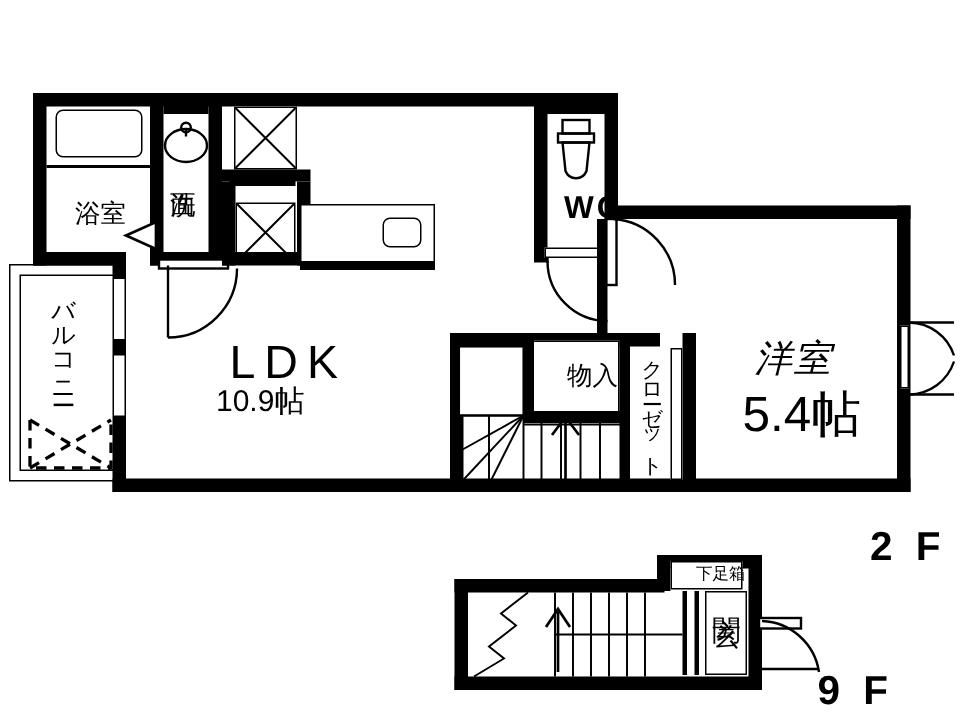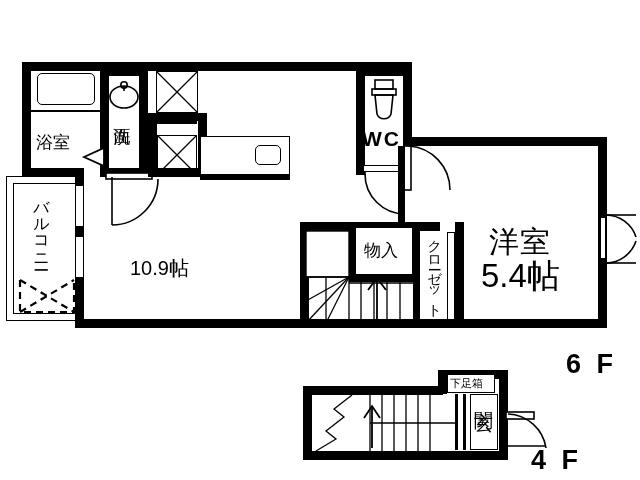--- a/index.html
+++ b/index.html
@@ -12,24 +12,24 @@
     position:relative;
     width:640px;height:480px;
     background:#ffffff;
     overflow:hidden;
   }
   
   .wall{position:absolute;background:#000000;}
   .thin{position:absolute;border:1.5px solid #000000;box-sizing:border-box;background:#ffffff;}
   .thin-nofill{position:absolute;border:1.5px solid #000000;box-sizing:border-box;background:transparent;}
   .fill-white{position:absolute;background:#ffffff;}
-  .lbl{position:absolute;color:#000000;line-height:1;white-space:nowrap;}
+  .lbl{position:absolute;color:#000000;line-height:1;white-space:nowrap;margin-left:14px;}
   .lbl-v{position:absolute;color:#000000;line-height:1.02;
          writing-mode:vertical-rl;text-orientation:upright;white-space:nowrap;}
-  .room-name{font-size:30px;letter-spacing:1px;}
+  .room-name{font-size:25px;letter-spacing:1px;font-style:italic;}
   .room-size{font-size:33px;letter-spacing:0px;}
   .small-jp{font-size:17px;letter-spacing:0px;}
   .tiny-jp{font-size:12px;letter-spacing:0px;}
   .vert-jp{font-size:14px;letter-spacing:0px;}
   .wc-lbl{font-size:21px;letter-spacing:2px;font-weight:600;}
   .floor-lbl{font-size:27px;font-weight:700;letter-spacing:4px;}
   .ldk-lbl{font-size:31px;letter-spacing:6px;}
   .ldk-size{font-size:20px;letter-spacing:0px;}
   svg{position:absolute;overflow:visible;}
   .st{fill:none;stroke:#000000;stroke-width:1.6;}
@@ -172,20 +172,21 @@
   <div class="lbl room-size" style="left:481px;top:259px;">5.4帖</div>
 
   <div class="thin" style="left:600px;top:217px;width:6px;height:42px;"></div>
   <svg style="left:606px;top:213px;width:36px;height:52px;" viewBox="0 0 36 52">
     <path d="M0 2 A32 32 0 0 1 30 24" class="st"></path>
     <path d="M0 50 A32 32 0 0 0 30 28" class="st"></path>
     <path d="M0 2 L30 2" class="st"></path>
     <path d="M0 50 L30 50" class="st"></path>
   </svg>
 
+  <div class="lbl ldk-lbl" style="left:139px;top:226px;">LDK</div>
   <div class="lbl ldk-size" style="left:130px;top:258px;">10.9帖</div>
 
   <div class="thin-nofill" style="left:6px;top:176px;width:72px;height:145px;"></div>
   <div class="thin-nofill" style="left:13px;top:183px;width:65px;height:131px;"></div>
   <div class="lbl-v vert-jp" style="left:33px;top:189px;font-size:16px;">バルコニー</div>
 
   <svg style="left:18px;top:276px;width:58px;height:40px;" viewBox="0 0 58 40">
     <path d="M2 4 L2 36 L56 36 L56 4" class="st-dash"></path>
     <path d="M2 4 L29 20 L56 4" class="st-dash"></path>
     <path d="M2 36 L29 20 L56 36" class="st-dash"></path>
@@ -221,16 +222,16 @@
     <path d="M58 0 L58 56 M70 0 L70 56 M82 0 L82 56 M94 0 L94 56 M106 0 L106 56 M118 0 L118 56" class="st-thin"></path>
     <path d="M58 28 L143 28" class="st-thin"></path>
     <path d="M40 0 L22 14 L32 22 L14 36 L24 44 L4 56" class="st-thin"></path>
   </svg>
   <svg style="left:50px;top:0px;width:0;height:0;" viewBox="0 0 1 1"></svg>
   <svg style="left:360px;top:402px;width:24px;height:46px;" viewBox="0 0 24 46">
     <path d="M12 46 L12 6" class="st-arrow"></path>
     <path d="M4 16 L12 4 L20 16" class="st-arrow"></path>
   </svg>
 
-  <div class="lbl floor-lbl" style="left:566px;top:351px;">6 F</div>
-  <div class="lbl floor-lbl" style="left:531px;top:447px;">4 F</div>
+  <div class="lbl floor-lbl" style="left:566px;top:351px;">2 F</div>
+  <div class="lbl floor-lbl" style="left:531px;top:447px;">9 F</div>
 
 </div>
 
 </body></html>

